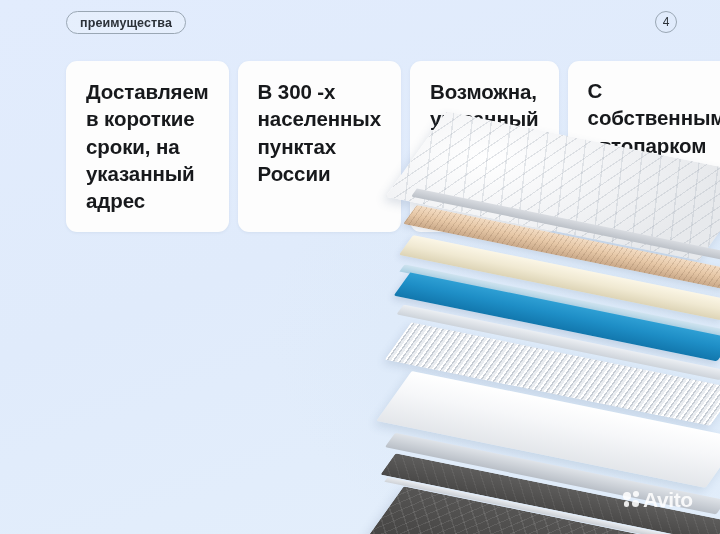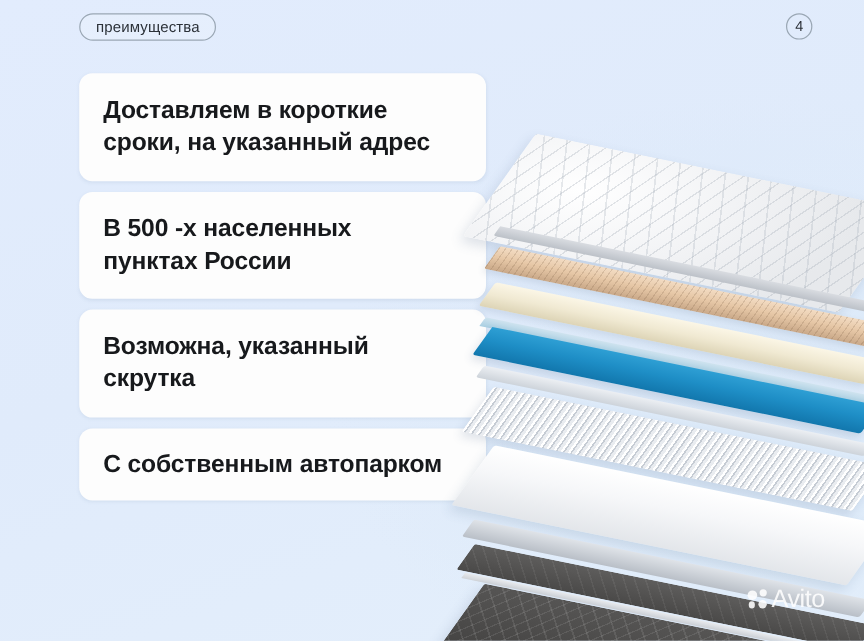--- a/index.html
+++ b/index.html
@@ -40,20 +40,21 @@
     border: 1.2px solid #9aa7b4;
     border-radius: 12px;
     background: rgba(255,255,255,0.16);
     display: flex;
     align-items: center;
     justify-content: center;
     font-size: 12.5px;
     color: #2b3138;
     letter-spacing: .1px;
     white-space: nowrap;
+    font-weight: bold;
   }
   .page-indicator {
     position: absolute;
     left: 655px;
     top: 11px;
     width: 20px;
     height: 20px;
     border: 1.2px solid #9aa7b4;
     border-radius: 50%;
     display: flex;
@@ -63,21 +64,21 @@
     color: #2b3138;
   }
 
   
   .cards {
     position: absolute;
     left: 66px;
     top: 61px;
     width: 339px;
     display: flex;
-    flex-direction: column;
+    flex-direction: row;
     gap: 9px;
   }
   .card {
     background: #fdfdfd;
     border-radius: 11px;
     box-shadow: 0 1px 3px rgba(90,115,150,0.10);
     padding: 17px 20px 18px 20px;
     box-sizing: border-box;
   }
   .card-text {
@@ -258,21 +259,21 @@
     position: absolute;
     border-radius: 50%;
     background: #ffffff;
   }
   .wm-dot.d1 { width: 8px;   height: 8px;   left: 0px;   top: 1px; }
   .wm-dot.d2 { width: 6px;   height: 6px;   left: 9.5px; top: 0px; }
   .wm-dot.d3 { width: 5.5px; height: 5.5px; left: 0.5px; top: 10px; }
   .wm-dot.d4 { width: 7px;   height: 7px;   left: 8.5px; top: 8.5px; }
   .wm-text {
     font-size: 21px;
-    font-weight: normal;
+    font-weight: bold;
     color: #ffffff;
     letter-spacing: -0.4px;
     line-height: 1;
     text-align: right;
   }
 </style>
 </head>
 <body>
 
 <div id="slide">
@@ -285,21 +286,21 @@
       <span>4</span>
     </div>
   </div>
 
   <div class="cards">
     <div class="card">
       <div class="card-text">Доставляем в короткие
 сроки, на указанный адрес</div>
     </div>
     <div class="card">
-      <div class="card-text">В 500 -х населенных
+      <div class="card-text">В 300 -х населенных
 пунктах России</div>
     </div>
     <div class="card">
       <div class="card-text">Возможна, указанный
 скрутка</div>
     </div>
     <div class="card single">
       <div class="card-text">С собственным автопарком</div>
     </div>
   </div>

